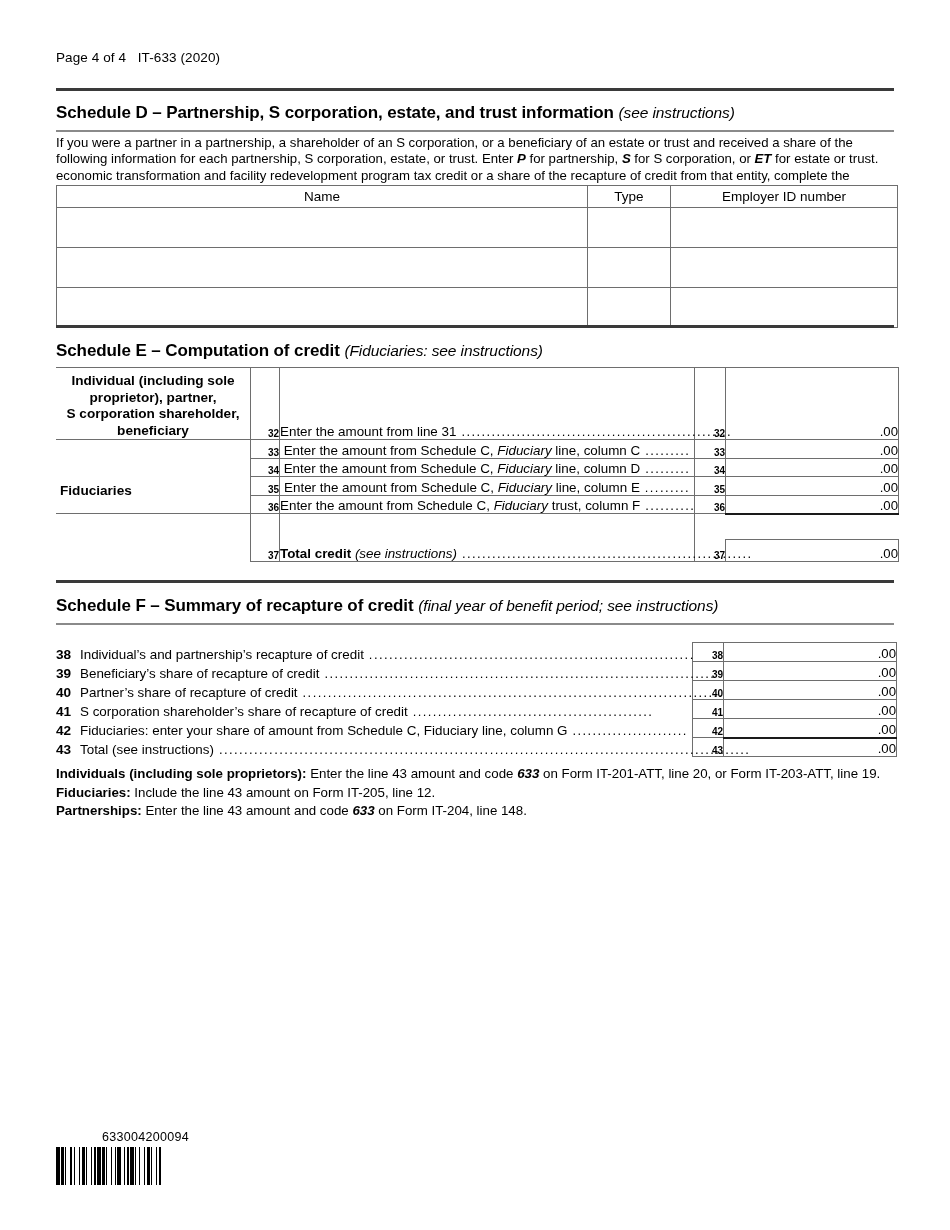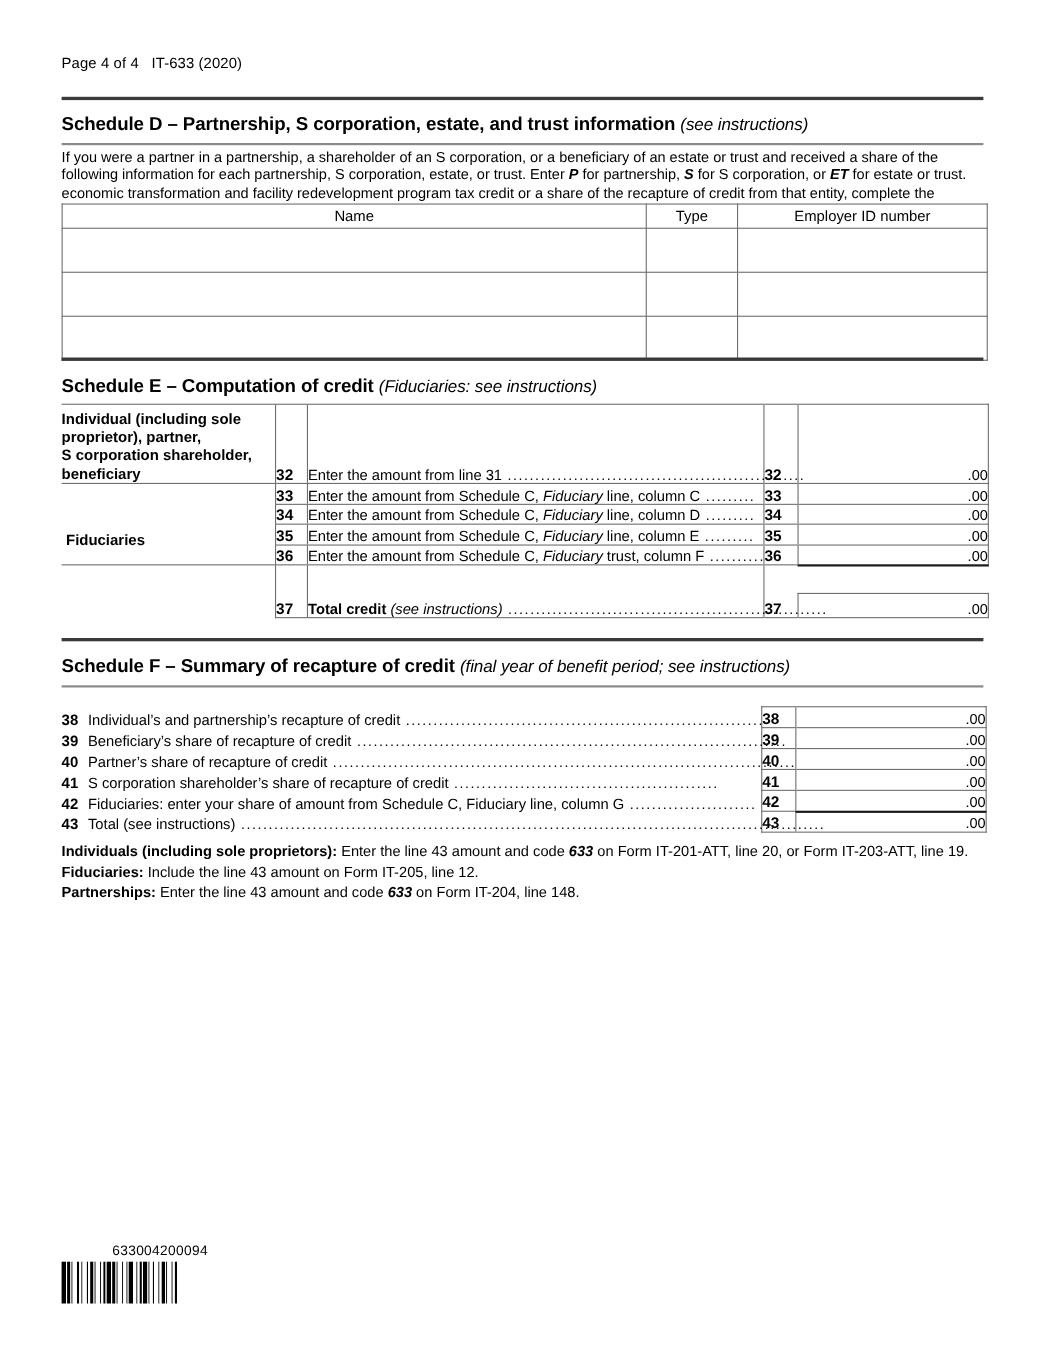--- a/index.html
+++ b/index.html
@@ -116,34 +116,34 @@
 
   .col-label { width: 194px; }
   .col-num-l { width: 28px; }
   .col-desc  { width: 414px; }
   .col-num-r { width: 30px; }
   .col-amt   { width: 172px; }
 
   .bdr-l { border-left: 1.2px solid #6e6e6e; }
   .bdr-r { border-right: 1.2px solid #6e6e6e; }
   .bdr-t { border-top: 1.2px solid #6e6e6e; }
-  .bdr-b { border-bottom: 1.2px solid #6e6e6e; }
+  .bdr-b { border-bottom: 1.2px solid #6e6e6e; text-align: center; }
   .bdr-b-dark { border-bottom: 2.2px solid #1a1a1a; }
 
   .lbl-bold {
     font-size: 13.6px;
     font-weight: bold;
     line-height: 16.5px;
     padding: 4px 0 3px 4px;
     vertical-align: bottom;
   }
   .lnum {
     font-weight: bold;
-    font-size: 14px;
-    text-align: left;
+    font-size: 10px;
+    text-align: right;
     padding-bottom: 2px;
   }
   .desc {
     padding: 0 4px 2px 8px;
     white-space: nowrap;
     font-size: 13.4px;
   }
   .desc .it { font-style: italic; }
   .desc b { font-weight: bold; }
   .leader {

